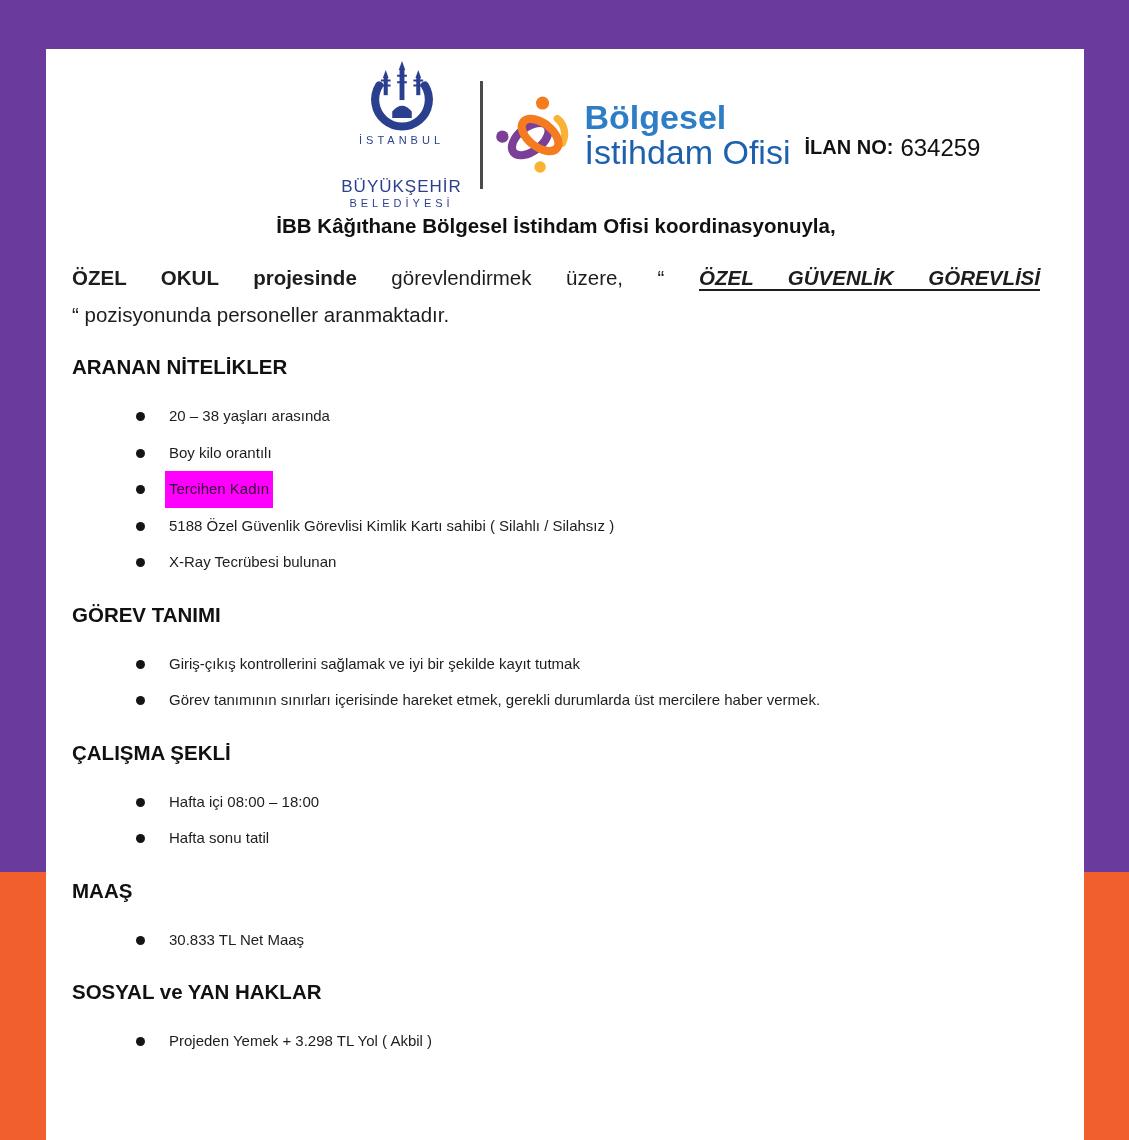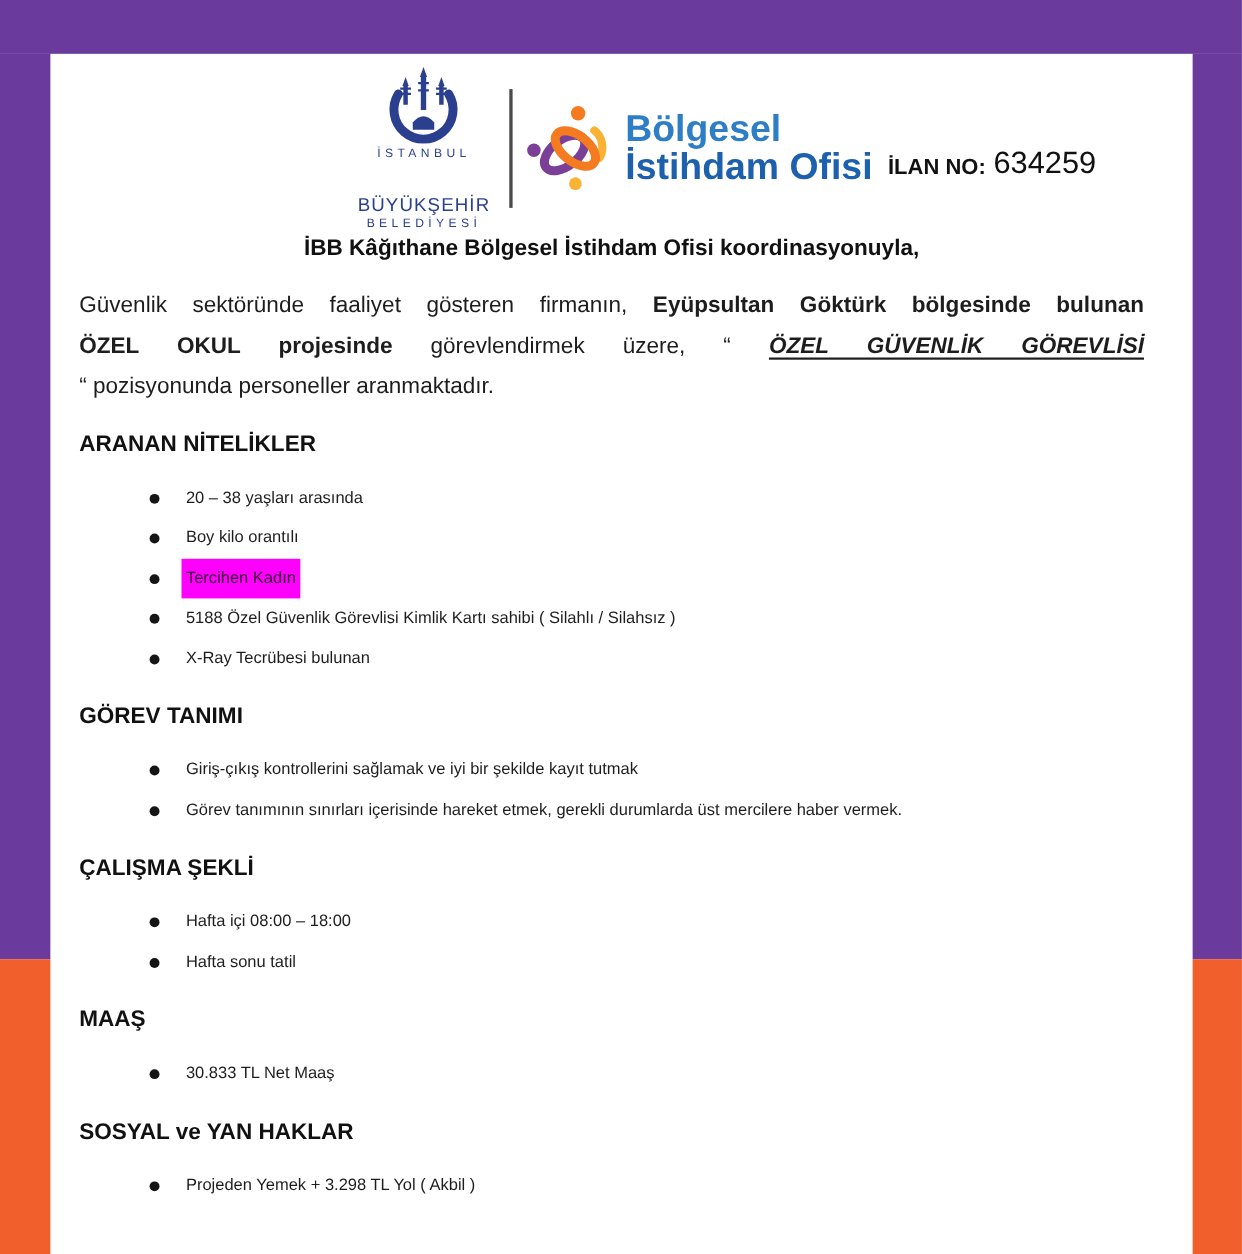--- a/index.html
+++ b/index.html
@@ -26,25 +26,25 @@
   .ibb-text { color: var(--navy); font-weight: normal; text-align: center; line-height: 1.1; margin-top: 3px; }
   .ibb-line1, .ibb-line3 { font-size: 11px; letter-spacing: 4px; }
   .ibb-line2 { font-size: 17px; letter-spacing: 1px; margin-top: 32px; }
 
   .logo-divider { width: 3px; height: 108px; background: #4a4a4a; margin: 0 12px 0 18px; flex: none; }
 
   .bio-logo { display: flex; align-items: center; flex: none; }
   .bio-logo svg { display: block; margin-right: 8px; }
   .bio-text { line-height: 1.02; }
   .bio-line1 { color: var(--blueLight); font-size: 34px; font-weight: 600; }
-  .bio-line2 { color: var(--blueDark); font-size: 34px; font-weight: 700; }
-
-  .ilan { display: flex; align-items: flex-end; margin-left: 14px; margin-top: 25px; flex: none; }
+  .bio-line2 { color: var(--blueDark); font-size: 34px; font-weight: 400; }
+
+  .ilan { display: flex; align-items: center; margin-left: 14px; margin-top: 25px; flex: none; }
   .ilan-label { font-weight: bold; font-size: 20px; color: #111; }
-  .ilan-no { font-size: 28px; color: #111; margin-left: 7px; }
+  .ilan-no { font-size: 24px; color: #111; margin-left: 7px; }
 
   
   .doc-title { text-align: center; font-weight: bold; font-size: 20.5px; color: #111;
                margin-top: 17px; line-height: 24px; }
   .intro { margin-top: 22px; font-size: 20.5px; color: var(--text); line-height: 36.5px; }
   .intro-line.justify { text-align: justify; text-align-last: justify; }
   .seg-bold { font-weight: bold; }
   .seg-bold-italic-underline { font-weight: bold; font-style: italic;
        text-decoration: underline; text-underline-offset: 4px; text-decoration-thickness: 2px; }
 
@@ -126,21 +126,20 @@
       <div class="ilan">
         <span class="ilan-label">İLAN NO:</span>
         <span class="ilan-no">634259</span>
       </div>
 
     </div>
 
     <div class="doc-title">İBB Kâğıthane Bölgesel İstihdam Ofisi koordinasyonuyla,</div>
 
     <div class="intro">
-        <div class="intro-line justify"><span class="seg-normal">Güvenlik sektöründe faaliyet gösteren firmanın, </span><span class="seg-bold">Eyüpsultan Göktürk bölgesinde bulunan</span></div>
         <div class="intro-line justify"><span class="seg-bold">ÖZEL OKUL projesinde</span><span class="seg-normal"> görevlendirmek üzere, “ </span><span class="seg-bold-italic-underline">ÖZEL GÜVENLİK GÖREVLİSİ</span></div>
         <div class="intro-line"><span class="seg-normal">“ pozisyonunda personeller aranmaktadır.</span></div>
       </div>
 
     <div class="sections">
         <div class="section-heading">ARANAN NİTELİKLER</div>
         <div class="bullet-list">
           <div class="bullet-item">
             <span class="bullet-dot"></span>
             <span class="bullet-text">20 – 38 yaşları arasında</span>

